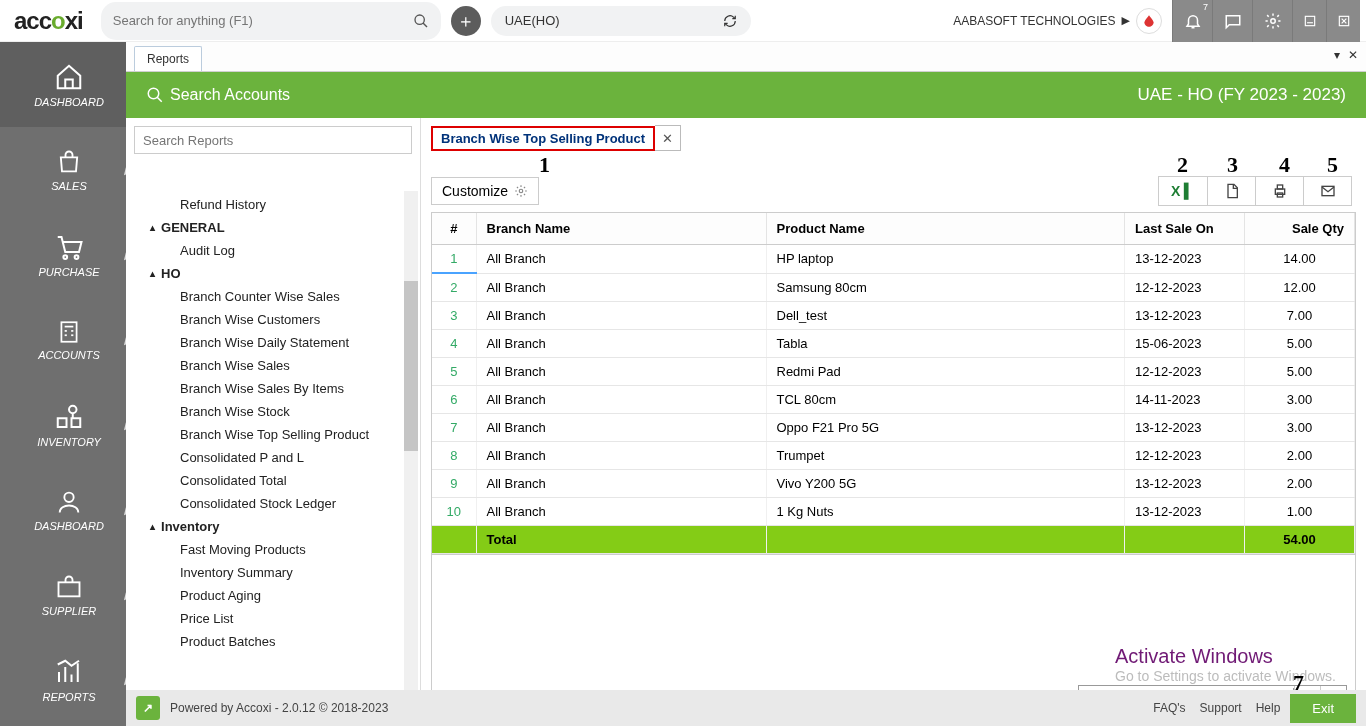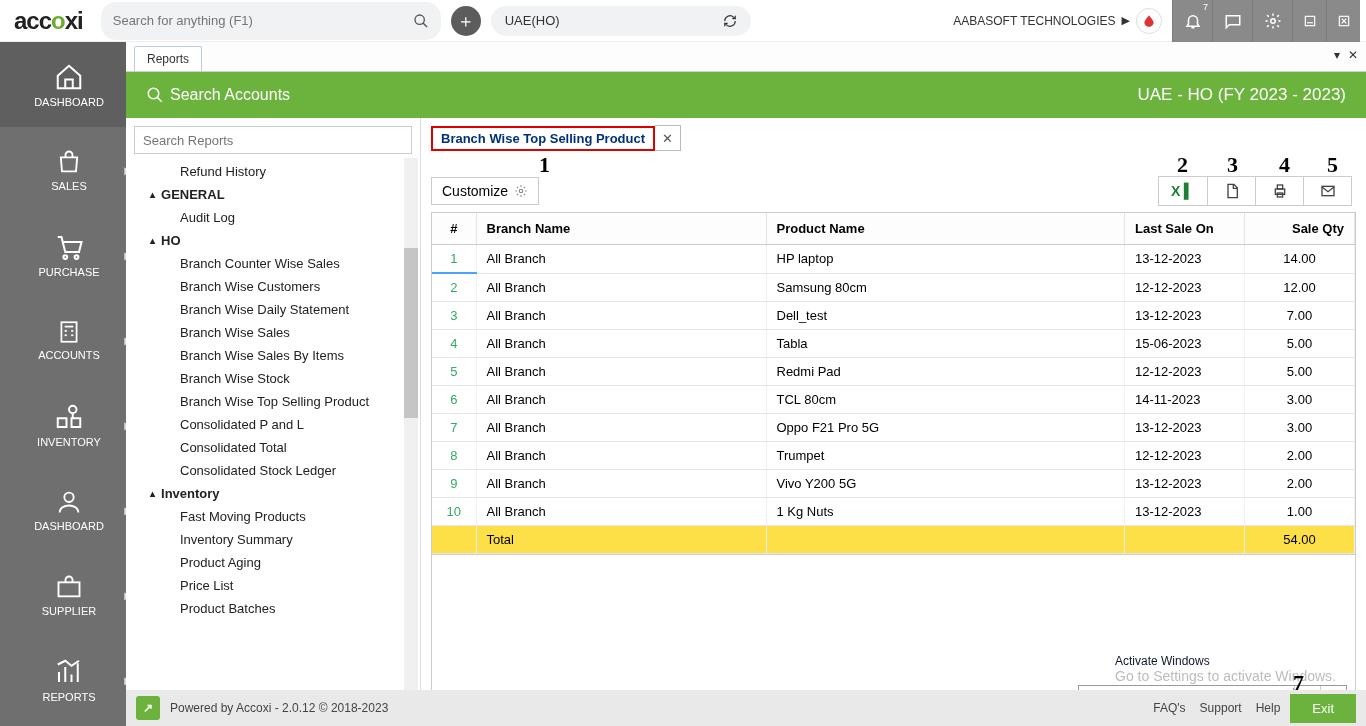--- a/index.html
+++ b/index.html
@@ -16,21 +16,21 @@
 .header-spacer { flex:1; }
 .company-name { font-size:12px; color:#333; margin-right:6px; }
 .red-dot { width:26px; height:26px; border-radius:50%; background:#fff; border:1px solid #ddd; display:flex; align-items:center; justify-content:center; color:#d33; font-size:14px; margin-right:10px; }
 .header-icons { display:flex; }
 .header-icon { width:40px; height:42px; background:#8a8a8a; display:flex; align-items:center; justify-content:center; color:#fff; font-size:16px; position:relative; cursor:pointer; border-left:1px solid #7a7a7a; }
 .badge { position:absolute; top:2px; right:4px; font-size:9px; color:#fff; }
 .win-icons { display:flex; }
 .win-icon { width:34px; height:42px; background:#8a8a8a; display:flex; align-items:center; justify-content:center; color:#fff; font-size:14px; border-left:1px solid #7a7a7a; cursor:pointer; }
 
 
-.left-nav { position:absolute; top:42px; left:0; width:138px; bottom:0; background:#6f6f6f; display:flex; flex-direction:column; }
+.left-nav { position:absolute; top:42px; left:0; width:138px; bottom:0; background:#6f6f6f; display:flex; flex-direction:column;font-style:italic; }
 .nav-item { height:85px; display:flex; flex-direction:column; align-items:center; justify-content:center; color:#fff; font-size:11px; position:relative; cursor:pointer; }
 .nav-item.first { background:#5f5f5f; }
 .nav-icon { font-size:26px; margin-bottom:4px; }
 .nav-chev { position:absolute; right:6px; top:50%; transform:translateY(-50%); font-size:10px; color:#ddd; }
 
 
 .main { position:absolute; top:42px; left:126px; right:0; bottom:0; display:flex; flex-direction:column; }
 .tabs-row { height:30px; background:#fdfdfd; border-bottom:1px solid #d0d0d0; display:flex; align-items:flex-end; padding-left:8px; position:relative; }
 .main-tab { border:1px solid #bcd; border-bottom:none; background:#fff; padding:5px 12px; font-size:12px; color:#333; border-radius:2px 2px 0 0; }
 .tabs-row .right-ctrls { position:absolute; right:8px; top:6px; font-size:12px; color:#333; display:flex; gap:8px; }
@@ -38,21 +38,21 @@
 
 .green-strip { height:46px; background:#6bb33d; display:flex; align-items:center; padding:0 20px; color:#fff; justify-content:space-between; }
 .green-strip .search-accts { font-size:16px; display:flex; align-items:center; gap:6px; }
 .green-strip .fy { font-size:17px; }
 
 
 .body-cols { flex:1; display:flex; min-height:0;border-radius:8px; }
 .reports-panel { width:295px; border-right:1px solid #ddd; display:flex; flex-direction:column; background:#fff; padding-top:6px; }
 .reports-search { margin:2px 8px 4px 8px; height:28px; border:1px solid #ccc; display:flex; align-items:center; padding:0 8px; }
 .reports-search input { border:none; outline:none; flex:1; font-size:13px; }
-.reports-tree { flex:1; overflow:hidden; position:relative; padding:2px 0 2px 16px; font-size:13px; color:#222; }
+.reports-tree { flex:1; overflow:hidden; position:relative; padding:2px 0 2px 16px; font-size:13px; color:#222;margin-top:33px; }
 .reports-tree .scroll-track { position:absolute; right:2px; top:0; bottom:0; width:14px; background:#f0f0f0; }
 .reports-tree .scroll-thumb { position:absolute; right:2px; top:90px; width:14px; height:170px; background:#c5c5c5; }
 .tree-item { padding:4px 0 4px 38px; cursor:pointer; }
 .tree-group { padding:4px 0 4px 8px; font-weight:700; display:flex; align-items:center; gap:6px; }
 .tree-group .chev { font-size:10px; }
 
 
 .content { flex:1; display:flex; flex-direction:column; padding:6px 10px 0 10px; min-width:0; }
 .content-tabs { display:flex; align-items:center; height:28px; }
 .ct-tab { border:2px solid #d00; padding:3px 8px; font-size:13px; font-weight:700; color:#00327a; background:#fff; }
@@ -71,31 +71,31 @@
 
 .table-wrap { margin-top:6px; border:1px solid #ccc; flex:0 0 auto; }
 table { width:100%; border-collapse:collapse; font-size:13px; }
 th { text-align:left; padding:8px 10px; border-bottom:1px solid #ccc; border-right:1px solid #e4e4e4; font-weight:700; background:#fdfdfd; }
 th:last-child, th.num { text-align:right; }
 th:first-child { text-align:center; width:44px; }
 td { padding:6px 10px; border-bottom:1px solid #e6e6e6; border-right:1px solid #f0f0f0; }
 td:first-child { text-align:center; color:#3a6; }
 td.num { text-align:center; }
 tbody tr:first-child td:first-child { border-bottom:2px solid #4aa3ff; }
-tfoot td { background:#fde047; font-weight:400; }
+tfoot td { background:#84cc16; font-weight:700; }
 .blank-area { flex:1; border:1px solid #ccc; border-top:none; margin-bottom:4px; position:relative; }
 
 
 .pagination { position:absolute; right:8px; bottom:8px; display:flex; align-items:center; border:1px solid #999; background:#fff; }
 .pagination .text { padding:4px 90px 4px 8px; font-size:12px; border-right:1px solid #999; }
 .pagination .pg-btn { width:26px; height:26px; display:flex; align-items:center; justify-content:center; border-left:1px solid #ccc; font-size:14px; cursor:pointer; }
 
 
 .watermark { position:absolute; right:30px; bottom:42px; text-align:left; color:#bcbcbc; font-size:14px; pointer-events:none; }
-.watermark .t1 { font-size:12px; color:#0f172a; }
+.watermark .t1 { font-size:20px; color:#701a75; }
 
 
 .footer { position:absolute; left:126px; right:0; bottom:0; height:36px; background:#e9e9e9; display:flex; align-items:center; padding:0 10px; font-size:12px; color:#444; }
 .footer-logo { width:24px; height:24px; background:#6bb33d; color:#fff; display:flex; align-items:center; justify-content:center; border-radius:3px; margin-right:10px; font-weight:bold; }
 .footer-spacer { flex:1; }
 .footer-links { display:flex; gap:14px; margin-right:10px; }
 .exit-btn { background:#6bb33d; color:#fff; padding:7px 22px; font-size:13px; cursor:pointer; }
 
 svg { display:block; }
 </style>

